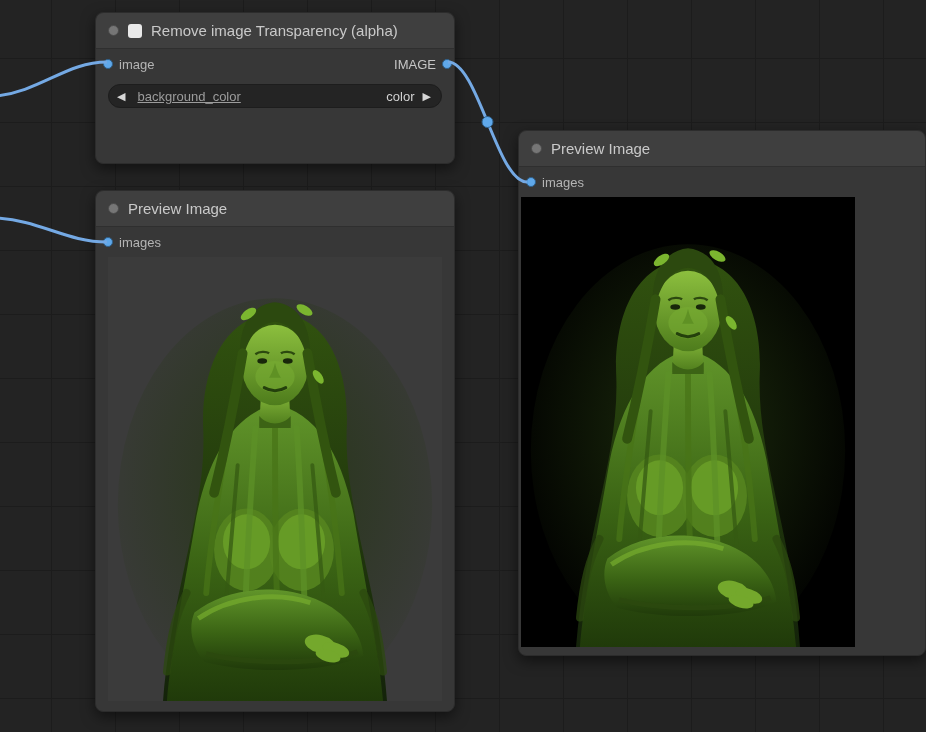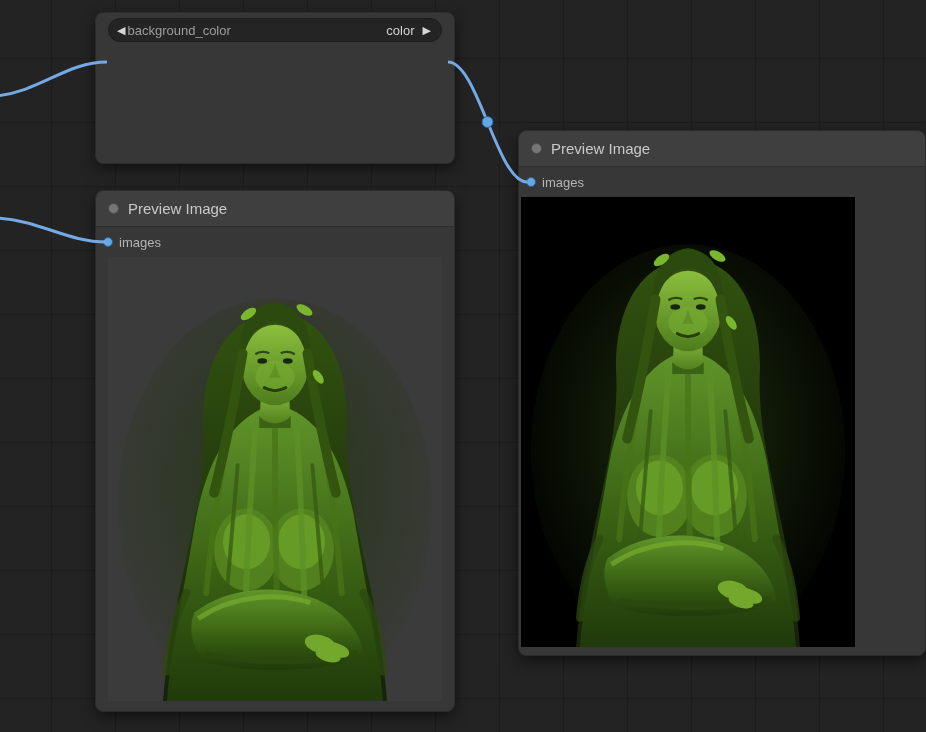--- a/index.html
+++ b/index.html
@@ -36,21 +36,21 @@
 
   .widget { height:24px; margin:5px 12px 0 12px; background:#242424;
             border:1px solid #1d1d1d; border-radius:12px;
             display:flex; align-items:center; padding:0 4px 0 12px;
             font-size:13px; }
   .w-label { color:#9c9c9c; white-space:nowrap; }
   .w-value { color:#d2d2d2; margin-left:auto; margin-right:8px; white-space:nowrap; }
   .w-toggle { width:18px; height:18px; border-radius:50%; background:#3a3a3a;
               border:1px solid #171717; flex:0 0 auto; }
   .w-arrow { color:#d6d6d6; font-size:11px; line-height:1; flex:0 0 auto; }
-  .combo .w-label { margin-left:2px; }
+  .combo .w-label { margin-left:12px;text-decoration:underline; }
   .combo .w-value { margin-right:8px; }
   .combo .w-arrow.right { margin-right:6px; }
   .combo { padding-left:8px; }
 
   .preview-img { background:#3b3b3b; }
   .preview-img.blackbg { background:#000; }
   #preview-left-img  { width:334px; height:444px; margin:0 auto; }
   #preview-right-img { width:334px; height:450px; margin-left:2px; }
   .figure { width:100%; height:100%; display:block; }
 
@@ -139,20 +139,35 @@
 <div class="canvas">
 
   <svg class="wires">
     <path d="M -5 96 C 40 92, 66 62, 107 62" stroke="#74a9e4" stroke-width="3" fill="none"></path>
     <path d="M -5 218 C 40 220, 66 242, 107 242" stroke="#74a9e4" stroke-width="3" fill="none"></path>
     <path d="M 448 62 C 478 62, 497 182, 527 182" stroke="#74a9e4" stroke-width="3" fill="none"></path>
     <circle cx="487.5" cy="122" r="5.5" fill="#5fa8ea" stroke="#2e5f8a" stroke-width="1"></circle>
   </svg>
 
   <div class="node" id="node-remove">
+    <div class="titlebar">
+      <span class="collapse-dot"></span>
+      <span class="node-icon"></span>
+      <span class="title-text">Remove image Transparency (alpha)</span>
+    </div>
+    <div class="slot-row">
+      <div class="slot">
+        <span class="slot-dot"></span>
+        <span class="slot-label">image</span>
+      </div>
+      <div class="slot">
+        <span class="slot-label out-label">IMAGE</span>
+        <span class="slot-dot"></span>
+      </div>
+    </div>
     <div class="widget combo">
       <span class="w-arrow">◀</span>
       <span class="w-label">background_color</span>
       <span class="w-value">color</span>
       <span class="w-arrow right">▶</span>
     </div>
   </div>
 
   <div class="node" id="node-prev-l">
     <div class="titlebar">

